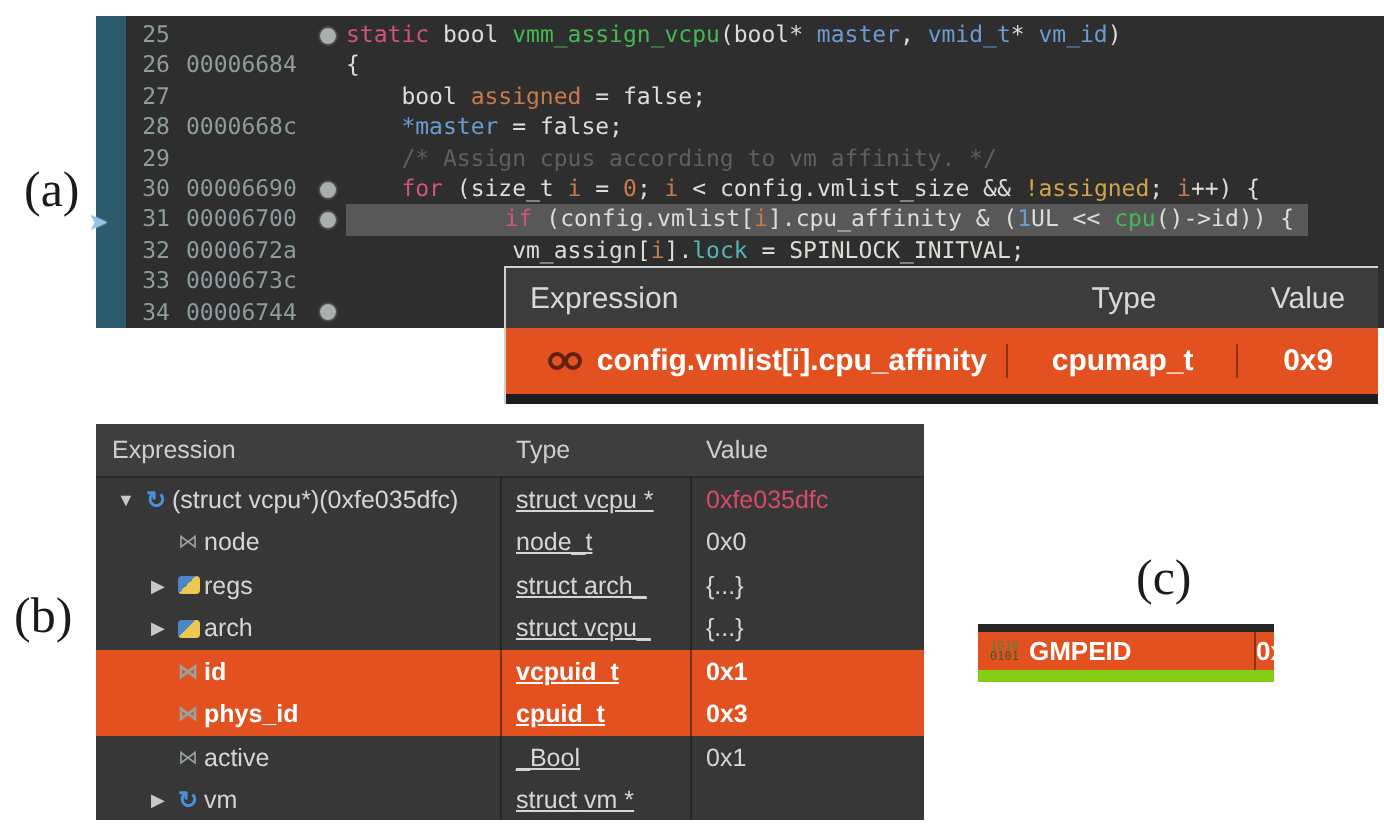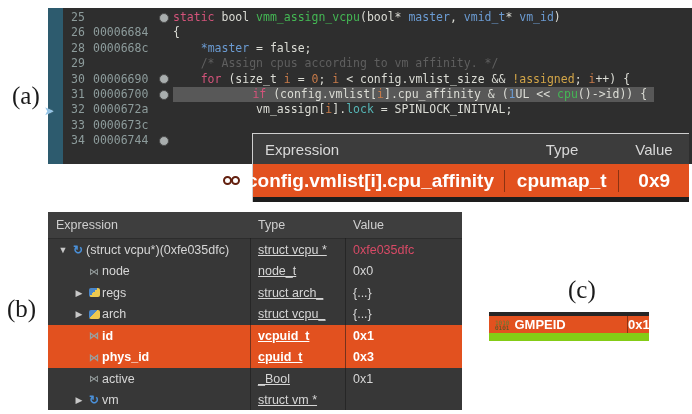--- a/index.html
+++ b/index.html
@@ -26,21 +26,21 @@
   .tok.c{color:#5f5f5f;} .tok.w{color:#dcddd6;}
 
   
   #watch-popup{position:absolute;left:252px;top:133px;width:436px;z-index:5;background:#3c3c3c;
                border-left:1px solid #cfcfcf;border-top:1px solid #cfcfcf;}
   .wp-header{display:flex;height:30px;align-items:center;font-size:15px;color:#d8d8d8;}
   .wp-h-expr{width:252px;padding-left:12px;box-sizing:border-box;}
   .wp-h-type{width:114px;text-align:center;}
   .wp-h-val{width:70px;text-align:center;}
   .wp-row{display:flex;height:33px;align-items:center;background:#e2511f;color:#ffffff;
-          font-size:19px;font-weight:bold;}
+          font-size:15px;font-weight:bold;}
   .wp-c-expr{width:252px;box-sizing:border-box;display:flex;align-items:center;
              justify-content:flex-end;padding-right:10px;border-right:1px solid #8c3312;}
   .wp-c-type{width:114px;text-align:center;border-right:1px solid #8c3312;}
   .wp-c-val{width:70px;text-align:center;}
   .wp-bottom{height:5px;background:#1d1d1d;}
   .glasses{display:inline-block;width:17px;height:9px;position:relative;margin-right:7px;flex:none;}
   .glasses::before,.glasses::after{content:"";position:absolute;top:0;width:5px;height:5px;
       border:2px solid #63200f;border-radius:50%;}
   .glasses::before{left:0;} .glasses::after{right:0;}
   .glasses i{position:absolute;left:7px;top:3px;width:3px;height:2px;background:#63200f;}
@@ -63,22 +63,22 @@
   .v-sep{position:absolute;top:26px;bottom:0;width:1px;background:rgba(25,25,25,0.55);z-index:2;}
   .v-sep.s1{left:202px;} .v-sep.s2{left:297px;}
   .expander{width:14px;flex:none;font-size:9px;color:#c8c8c8;text-align:center;}
   .ic{width:16px;flex:none;display:inline-flex;justify-content:center;align-items:center;}
   .ic-pointer{color:#4a90d9;font-size:12px;font-weight:bold;}
   .ic-var{color:#98a0a0;font-size:10px;}
   .ic-struct{width:11px;height:9px;border-radius:2px;
              background:linear-gradient(135deg,#4a86c8 0 45%,#edc94f 45% 100%);}
 
   
-  #regbar{position:absolute;left:489px;top:312px;width:160px;box-sizing:border-box;
-          background:#e2511f;border-top:4px solid #262626;border-bottom:8px solid #84cc16;
+  #regbar{position:absolute;left:489px;top:312px;width:148px;box-sizing:border-box;
+          background:#e2511f;border-top:4px solid #262626;border-bottom:6px solid #84cc16;
           height:29px;display:flex;align-items:center;color:#fff;font-size:13px;font-weight:bold;}
   .reg-icon{display:inline-flex;flex-direction:column;margin:0 5px 0 6px;flex:none;}
   .reg-icon i{font:6px "DejaVu Sans Mono", monospace;font-style:normal;line-height:5px;letter-spacing:0;}
   .reg-icon i:nth-child(1){color:#57823a;}
   .reg-icon i:nth-child(2){color:#3a5c2a;}
   .reg-sep{position:absolute;left:138px;top:0;bottom:0;width:1px;background:#8c3312;}
   .reg-val{position:absolute;left:139px;right:0;text-align:center;}
 </style>
 </head>
 <body>
@@ -86,20 +86,21 @@
 <div id="stage">
 
   <div class="fig-label" style="left:12px;top:82px;">(a)</div>
 
   <div id="editor">
     <div id="gutter-strip"></div>
     <div id="ip-arrow">➤</div>
     <div id="code-lines">
         <div class="code-line"><span class="ln">25</span><span class="addr"></span><span class="bpcol"><i class="bp-dot"></i></span><span class="code"><span class="tok k">static</span><span class="tok w"> bool </span><span class="tok f">vmm_assign_vcpu</span><span class="tok w">(bool* </span><span class="tok v">master</span><span class="tok w">, </span><span class="tok v">vmid_t</span><span class="tok w">* </span><span class="tok v">vm_id</span><span class="tok w">)</span></span></div>
         <div class="code-line"><span class="ln">26</span><span class="addr">00006684</span><span class="bpcol"></span><span class="code"><span class="tok w">{</span></span></div>
+        <div class="code-line"><span class="ln">27</span><span class="addr"></span><span class="bpcol"></span><span class="code"><span class="tok w">    bool </span><span class="tok o">assigned</span><span class="tok w"> = false;</span></span></div>
         <div class="code-line"><span class="ln">28</span><span class="addr">0000668c</span><span class="bpcol"></span><span class="code"><span class="tok w">    </span><span class="tok v">*master</span><span class="tok w"> = false;</span></span></div>
         <div class="code-line"><span class="ln">29</span><span class="addr"></span><span class="bpcol"></span><span class="code"><span class="tok c">    /* Assign cpus according to vm affinity. */</span></span></div>
         <div class="code-line"><span class="ln">30</span><span class="addr">00006690</span><span class="bpcol"><i class="bp-dot"></i></span><span class="code"><span class="tok k">    for</span><span class="tok w"> (size_t </span><span class="tok o">i</span><span class="tok w"> = </span><span class="tok o">0</span><span class="tok w">; </span><span class="tok o">i</span><span class="tok w"> &lt; config.vmlist_size &amp;&amp; </span><span class="tok y">!assigned</span><span class="tok w">; </span><span class="tok o">i</span><span class="tok w">++) {</span></span></div>
         <div class="code-line hl"><span class="ln">31</span><span class="addr">00006700</span><span class="bpcol"><i class="bp-dot"></i></span><span class="code"><span class="tok k">        if</span><span class="tok w"> (config.vmlist[</span><span class="tok o">i</span><span class="tok w">].cpu_affinity &amp; (</span><span class="tok v">1</span><span class="tok w">UL &lt;&lt; </span><span class="tok f">cpu</span><span class="tok w">()-&gt;id)) {</span></span></div>
         <div class="code-line"><span class="ln">32</span><span class="addr">0000672a</span><span class="bpcol"></span><span class="code"><span class="tok w">            vm_assign[</span><span class="tok o">i</span><span class="tok w">].</span><span class="tok t">lock</span><span class="tok w"> = SPINLOCK_INITVAL;</span></span></div>
         <div class="code-line"><span class="ln">33</span><span class="addr">0000673c</span><span class="bpcol"></span><span class="code"></span></div>
         <div class="code-line"><span class="ln">34</span><span class="addr">00006744</span><span class="bpcol"><i class="bp-dot"></i></span><span class="code"></span></div>
       </div>
   </div>
 

